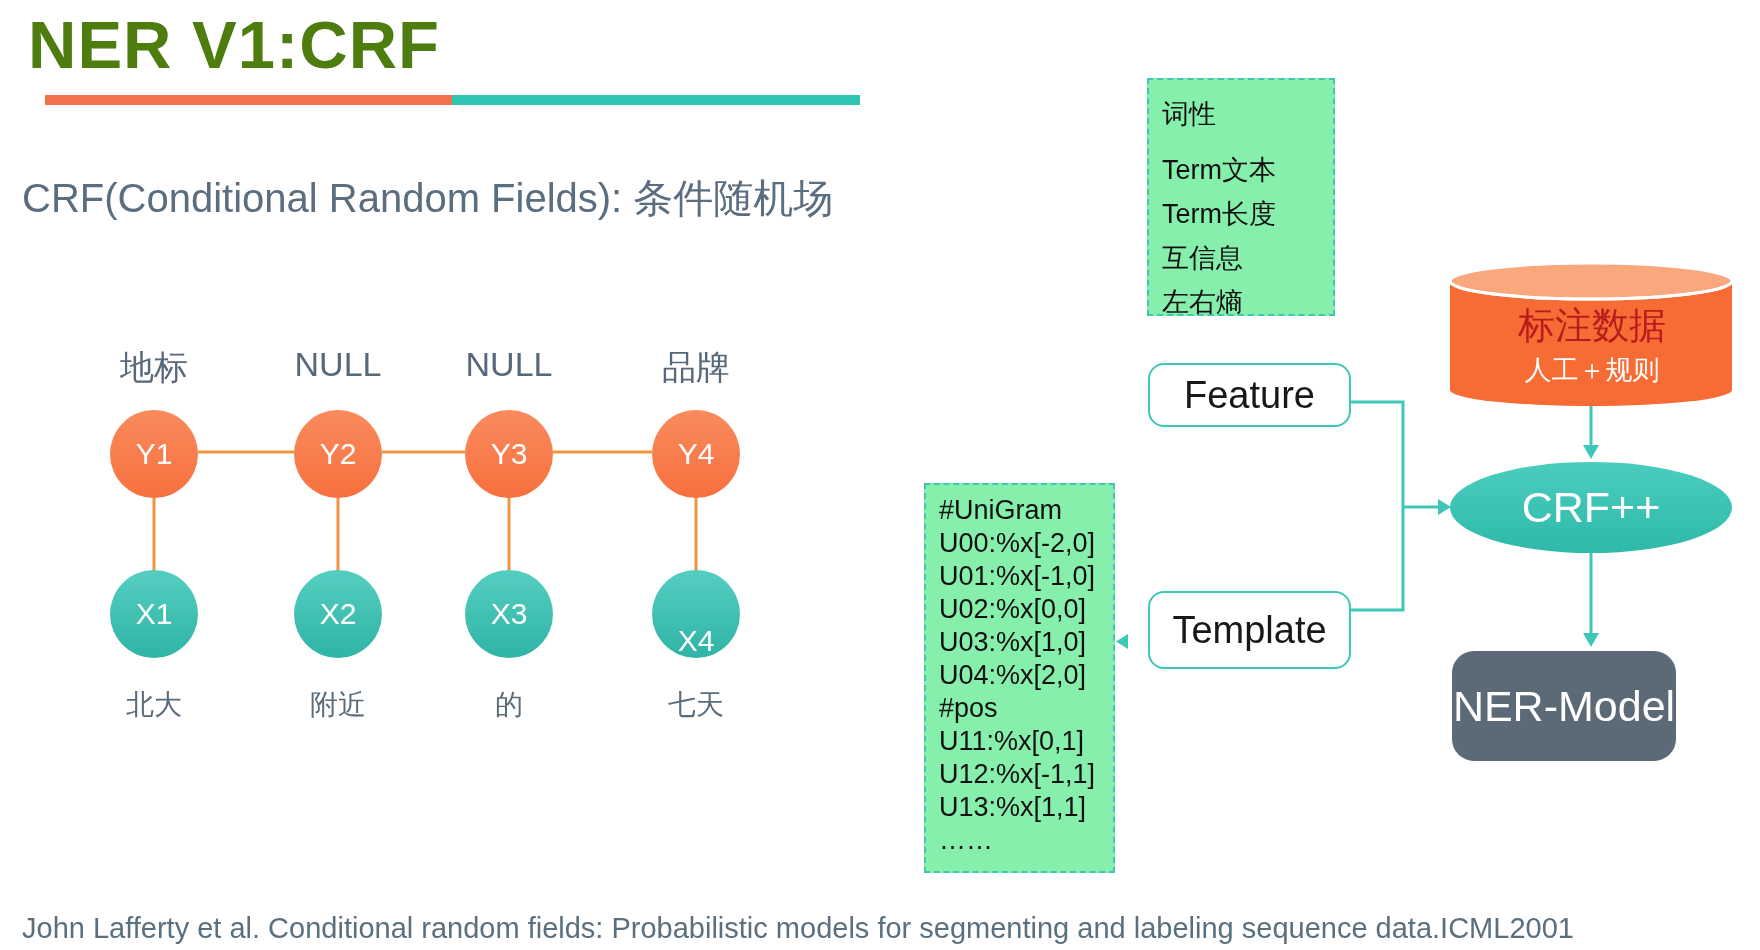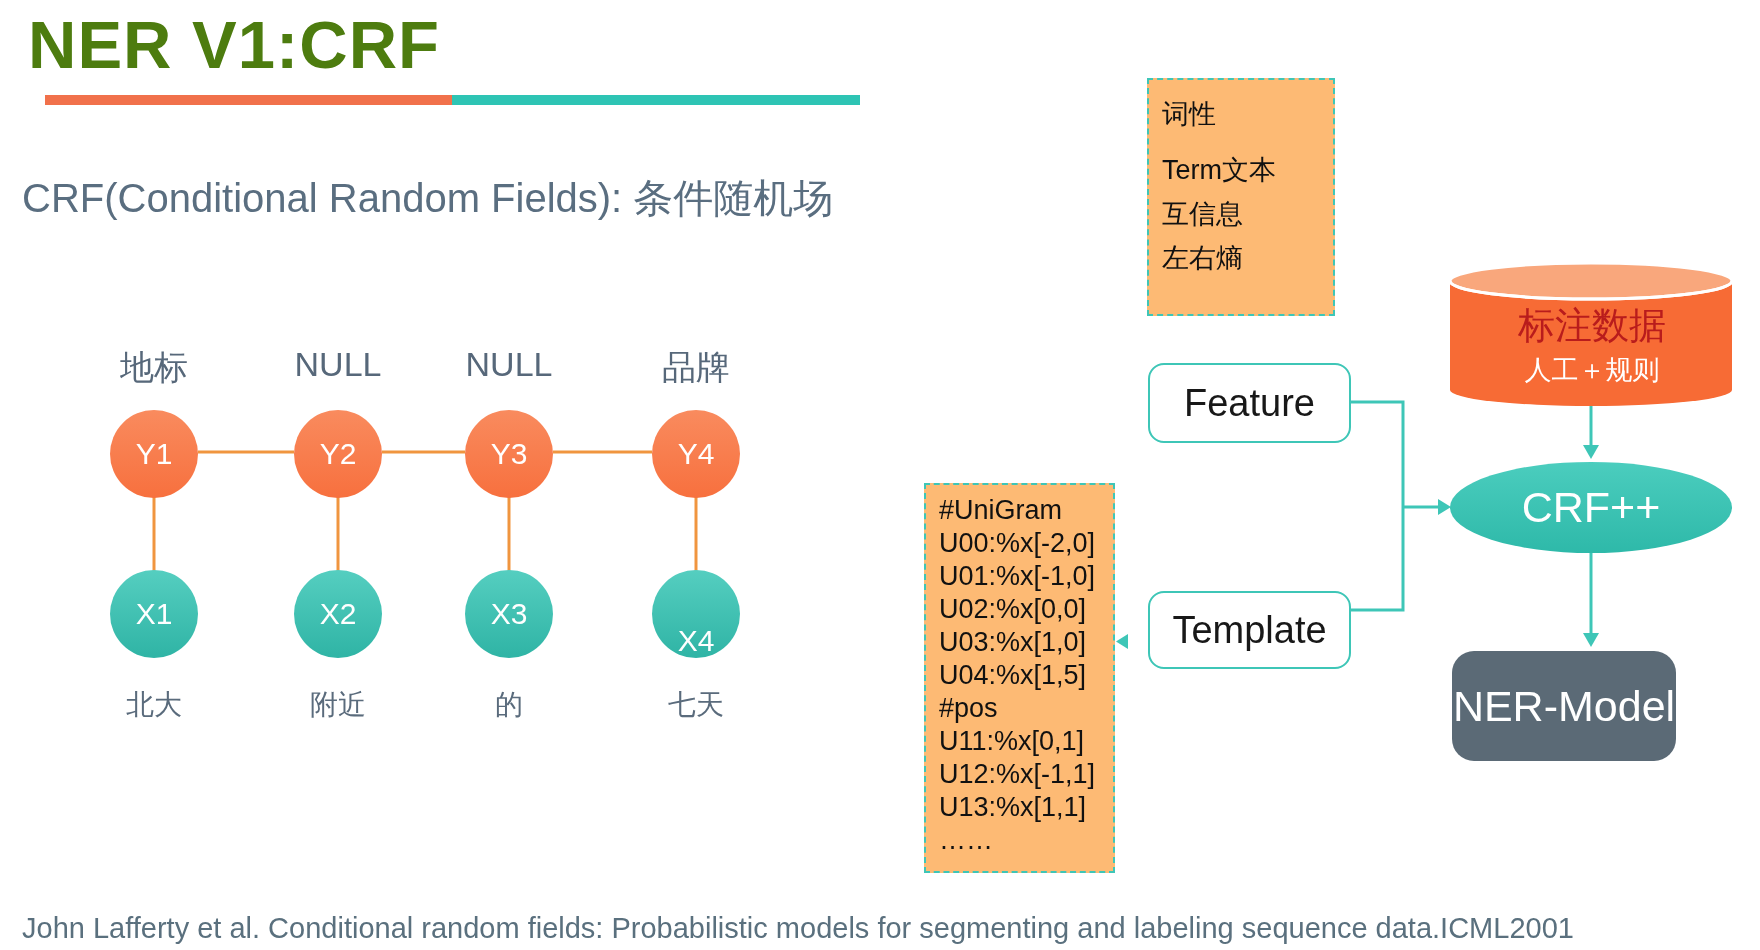--- a/index.html
+++ b/index.html
@@ -25,36 +25,36 @@
     width:88px;height:88px;border-radius:50%;
     display:flex;align-items:center;justify-content:center;
     color:#ffffff;font-size:30px;z-index:2;
   }
   .node.y{background:linear-gradient(180deg,#f98b5e 0%,#f7703e 100%);}
   .node.x{background:linear-gradient(180deg,#55cec0 0%,#2fb4a5 100%);}
   .tag-label{width:200px;text-align:center;top:345px;font-size:34px;color:#57687a;z-index:2;}
   .word-label{width:200px;text-align:center;top:686px;font-size:28px;color:#5a6b7c;z-index:2;}
 
   
-  .dashed-box{border:2px dashed #3ec6b7;background:#fdba74;color:#111111;}
+  .dashed-box{border:2px dashed #3ec6b7;background:#86efac;color:#111111;}
   .pos-box{left:1147px;top:78px;width:188px;height:238px;box-sizing:border-box;
     padding:14px 0 0 13px;font-size:27px;}
   .pos-box .first{margin-bottom:14px;line-height:40px;}
   .pos-box .item{line-height:44px;}
   .uni-box{left:924px;top:483px;width:191px;height:390px;box-sizing:border-box;
     padding:9px 0 0 13px;font-size:27px;}
   .uni-box .uline{line-height:33px;white-space:nowrap;}
 
   
   .t-box{
     border:2.5px solid #3ec6b7;border-radius:16px;background:#ffffff;
     display:flex;align-items:center;justify-content:center;
     font-size:38px;color:#181818;box-sizing:border-box;z-index:2;
   }
-  .feature-box{left:1148px;top:363px;width:203px;height:80px;}
+  .feature-box{left:1148px;top:363px;width:203px;height:64px;}
   .template-box{left:1148px;top:571px;width:203px;height:78px;margin-top:20px;}
 
   
   .cyl-title{left:1450px;top:301px;width:284px;text-align:center;color:#b91c1c;font-size:37px;z-index:3;}
   .cyl-sub{left:1450px;top:352px;width:284px;text-align:center;color:#ffffff;font-size:27px;z-index:3;}
   .crf-ellipse{
     left:1450px;top:462px;width:282px;height:91px;border-radius:50%;
     background:linear-gradient(180deg,#4bcdbe 0%,#2eb9a9 100%);
     display:flex;align-items:center;justify-content:center;
     color:#ffffff;font-size:43px;z-index:2;
@@ -146,38 +146,39 @@
   </div>
 
 <div class="abs word-label" style="left:54px;">北大</div>
 <div class="abs word-label" style="left:238px;">附近</div>
 <div class="abs word-label" style="left:409px;">的</div>
 <div class="abs word-label" style="left:596px;">七天</div>
 
 <div class="abs dashed-box pos-box">
   <div class="first">词性</div>
   <div class="item">Term文本</div>
+  <div class="item">Term长度</div>
   <div class="item">互信息</div>
   <div class="item">左右熵</div>
 </div>
 
 <div class="abs t-box feature-box">
   <span>Feature</span>
 </div>
 <div class="abs t-box template-box">
   <span>Template</span>
 </div>
 
 <div class="abs dashed-box uni-box">
   <div class="uline">#UniGram</div>
   <div class="uline">U00:%x[-2,0]</div>
   <div class="uline">U01:%x[-1,0]</div>
   <div class="uline">U02:%x[0,0]</div>
   <div class="uline">U03:%x[1,0]</div>
-  <div class="uline">U04:%x[1,5]</div>
+  <div class="uline">U04:%x[2,0]</div>
   <div class="uline">#pos</div>
   <div class="uline">U11:%x[0,1]</div>
   <div class="uline">U12:%x[-1,1]</div>
   <div class="uline">U13:%x[1,1]</div>
   <div class="uline">……</div>
 </div>
 
 <div class="abs cyl-title">标注数据</div>
 <div class="abs cyl-sub">人工＋规则</div>
 

